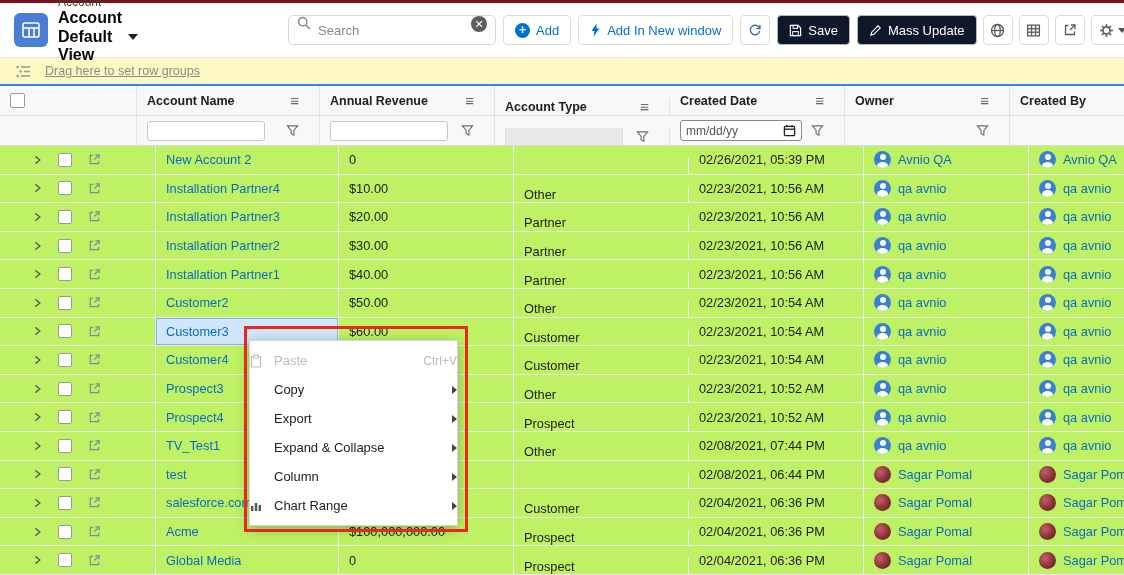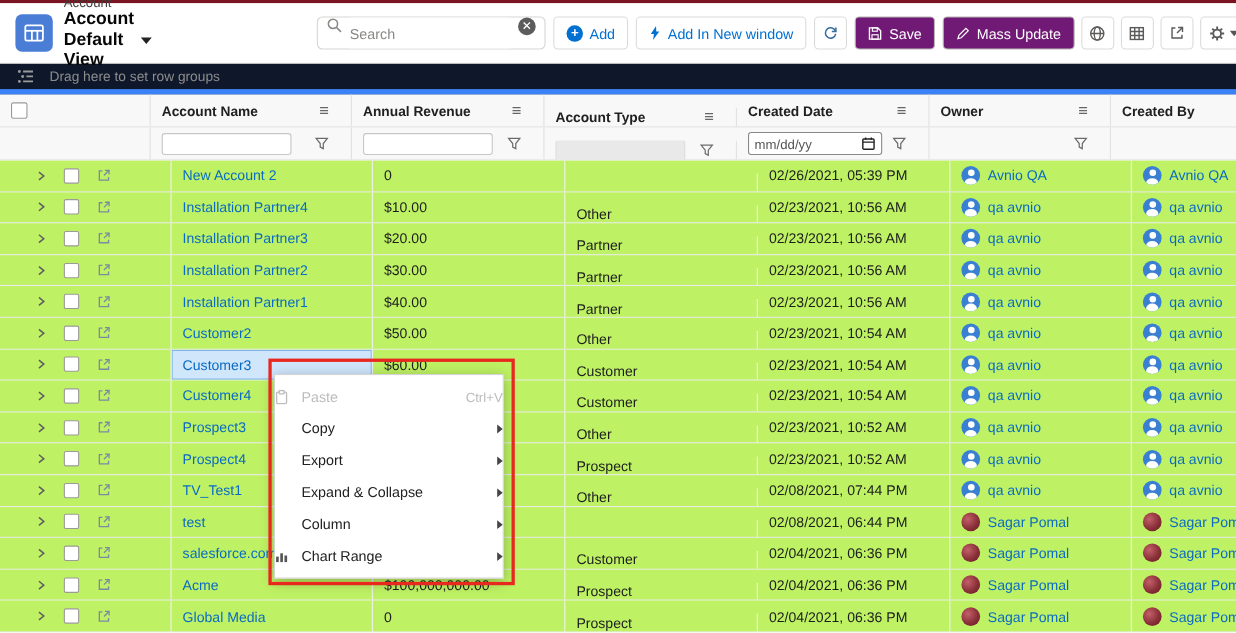--- a/index.html
+++ b/index.html
@@ -17,28 +17,28 @@
   .caret-down { width:0; height:0; border-left:5px solid transparent; border-right:5px solid transparent; border-top:6px solid #222; display:inline-block; }
   .caret-down.small { border-left-width:4px; border-right-width:4px; border-top-width:5px; border-top-color:#555; }
 
   .search-wrap { margin-left:150px; width:208px; height:30px; border:1px solid #d8d6d4; border-radius:5px; display:flex; padding:0 8px; gap:7px; background:#fff; }
   .search-wrap input { border:none; outline:none; flex:1; font-size:13px; color:#444; font-family:"Liberation Sans",sans-serif; min-width:0; }
   .search-wrap input::placeholder { color:#8a8886; }
   .clear-btn { width:16px; height:16px; border-radius:50%; background:#5c5c5c; color:#fff; font-size:11px; line-height:16px; text-align:center; flex:none; cursor:pointer; }
 
   .btn { height:30px; margin-left:7px; border:1px solid #dddbda; border-radius:4px; background:#fff; color:#0070d2; display:inline-flex; align-items:center; gap:6px; padding:0 11px; font-size:13px; white-space:nowrap; flex:none; cursor:pointer; }
   .btn.icon-only { width:30px; padding:0; justify-content:center; color:#3b6e9e; }
-  .btn.disabled { background:#701a75; border-color:#b8b6b4; color:#fff; cursor:default; }
+  .btn.disabled { background:#0f172a; border-color:#b8b6b4; color:#fff; cursor:default; }
   .plus-circle { width:15px; height:15px; border-radius:50%; background:#0070d2; color:#fff; font-size:12px; line-height:15px; text-align:center; font-weight:bold; }
   .right-icons { margin-left:auto; display:flex; align-items:center; }
   .right-icons .btn { margin-left:6px; color:#5c5a58; }
   .gear-btn { gap:4px; }
 
   
-  .group-bar { height:28px; background:#0f172a; border-bottom:5px solid #3b82f6; display:flex; align-items:center; padding-left:16px; gap:14px; color:#8c8c8c; font-size:12.5px; }
+  .group-bar { height:28px; background:#fef9c3; border-bottom:2px solid #3b82f6; display:flex; align-items:center; padding-left:16px; gap:14px; color:#8c8c8c; font-size:12.5px;text-decoration:underline; }
 
   
   .col-ctrl { width:137px; flex:none; }
   .col-name { width:183px; flex:none; }
   .col-rev  { width:175px; flex:none; }
   .col-type { width:175px; flex:none;margin-top:12px; }
   .col-date { width:175px; flex:none; }
   .col-owner{ width:165px; flex:none; }
   .col-cby  { width:175px; flex:none; }
 

